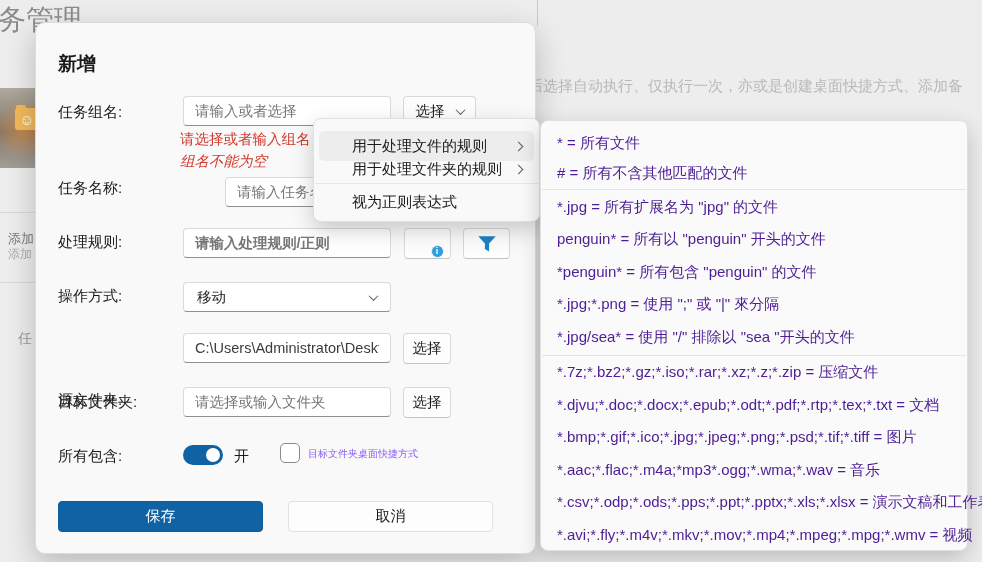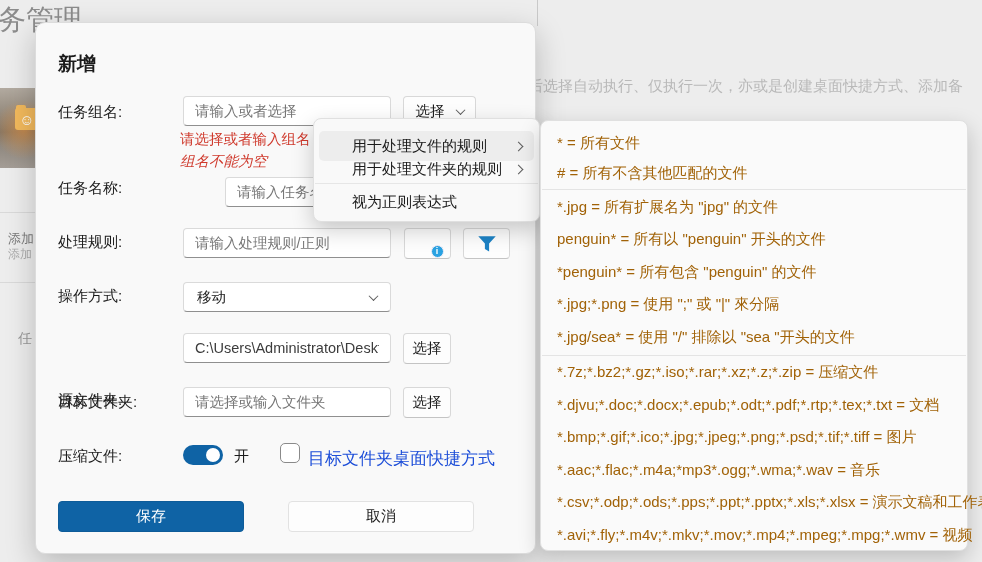--- a/index.html
+++ b/index.html
@@ -30,21 +30,21 @@
   .dialog { position:absolute; left:35px; top:22px; width:501px; height:532px; background:#f9f9f9;
             border:1px solid #dcdcdc; border-radius:10px; box-shadow:0 10px 30px rgba(0,0,0,.22); z-index:10; }
   .dlg-title { position:absolute; left:22px; top:28px; font-size:19px; font-weight:600; color:#1a1a1a; }
   .dlg-label { position:absolute; left:22px; font-size:15px; color:#1b1b1b; white-space:nowrap; }
   .lab1{top:80px;} .lab2{top:156px;} .lab3{top:210px;} .lab4{top:264px;} .lab5{top:328px;margin-top:40px;} .lab6{top:370px;} .lab7{top:424px;}
 
   .inp { position:absolute; left:147px; width:208px; height:30px; background:#fff; border:1px solid #dadada;
          border-bottom-color:#8f8f8f; border-radius:4px; padding:0 11px; font-size:14.5px; color:#3c3c3c;
          font-family:"Liberation Sans","DejaVu Sans",sans-serif; outline:none; }
   .inp::placeholder { color:#767676; opacity:1; }
-  .i1{top:73px;} .i2{top:154px;margin-left:42px;} .i3{top:205px;} .i5{top:310px;} .i6{top:364px;}
+  .i1{top:73px;} .i2{top:154px;margin-left:42px;} .i3{top:205px;font-weight:bold;} .i5{top:310px;} .i6{top:364px;}
 
   .btn { position:absolute; height:31px; background:#fdfdfd; border:1px solid #d8d8d8; border-bottom-color:#c4c4c4;
          border-radius:4px; font-size:14.5px; color:#1b1b1b; display:flex; align-items:center; justify-content:center; cursor:default; }
   .btn-pick1 { left:367px; top:73px; width:73px; gap:12px; }
   .btn-pick5 { left:367px; top:310px; width:48px; }
   .btn-pick6 { left:367px; top:364px; width:48px; }
   .btn-ic1 { left:368px; top:205px; width:47px; }
   .btn-ic2 { left:427px; top:205px; width:47px; }
 
   .chev { width:7px; height:7px; border-right:1.5px solid #5c5c5c; border-bottom:1.5px solid #5c5c5c; }
@@ -65,43 +65,43 @@
              color:#fff; font-size:9px; font-weight:bold; display:flex; align-items:center; justify-content:center;
              border:1px solid #f3eef7; }
   
   .funnel { width:22px; height:22px; display:block; }
 
   
   .toggle { position:absolute; left:147px; top:422px; width:40px; height:20px; border-radius:10px; background:#0f63a5; }
   .toggle-knob { position:absolute; right:3px; top:3px; width:14px; height:14px; border-radius:50%; background:#fff; }
   .toggle-state { position:absolute; left:198px; top:424px; font-size:15px; color:#1b1b1b; }
   .checkbox { position:absolute; left:244px; top:420px; width:20px; height:20px; border:1px solid #8a8a8a; border-radius:5px; background:#fff; }
-  .cb-label { position:absolute; left:272px; top:424px; font-size:17px; color:#1d4ed8; white-space:nowrap; }
-
-  .act-btn { position:absolute; top:478px; width:186px; height:31px; border-radius:4px; font-size:15px;
+  .cb-label { position:absolute; left:272px; top:424px; font-size:10px; color:#8b5cf6; white-space:nowrap; }
+
+  .act-btn { position:absolute; top:478px; width:205px; height:31px; border-radius:4px; font-size:15px;
              display:flex; align-items:center; justify-content:center; cursor:default; }
   .save   { left:22px; background:#0f63a5; border:1px solid #0e5c99; color:#fff; }
   .cancel { left:252px; background:#fdfdfd; border:1px solid #e2e2e2; color:#1b1b1b; }
 
   
   .menu { position:absolute; left:313px; top:118px; width:227px; height:104px; background:#f9f9f9;
           border:1px solid #e0e0e0; border-radius:8px; box-shadow:0 8px 22px rgba(0,0,0,.20); z-index:50; }
   .menu-item { position:absolute; left:5px; right:5px; height:30px; display:flex; align-items:center;
                padding-left:33px; padding-right:12px; font-size:15px; color:#1b1b1b; border-radius:5px; white-space:nowrap; }
   .mi1 { top:12px; background:#ededed;font-family:Liberation Serif, serif; }
   .mi2 { top:35px; }
   .mi3 { top:68px; }
   .menu-item .chev { margin-left:auto; }
   .menu-sep { position:absolute; left:1px; right:1px; top:64px; height:1px; background:#e6e6e6; }
 
   
   .submenu { position:absolute; left:540px; top:120px; width:428px; height:431px; background:#fafafa;
              border:1px solid #e0e0e0; border-radius:8px; box-shadow:0 8px 22px rgba(0,0,0,.20); z-index:60;
              padding-top:7px; display:flex; flex-direction:column; }
-  .sub-item { display:flex; align-items:center; padding:0 16px; font-size:15px; color:#a16207; white-space:nowrap; flex:none; }
+  .sub-item { display:flex; align-items:center; padding:0 16px; font-size:15px; color:#4c1d95; white-space:nowrap; flex:none; }
   .sub-item.g1 { height:30px; }
   .sub-item.g23 { height:32.5px; }
   .sub-sep { height:1px; background:#e4e4e4; margin:1px 1px; flex:none; }
 </style>
 </head>
 <body>
 
 <div class="bg-title">务管理</div>
 <div class="bg-hint">后选择自动执行、仅执行一次，亦或是创建桌面快捷方式、添加备</div>
 <div class="bg-vline"></div>
@@ -156,21 +156,21 @@
   <div class="btn btn-pick5">
     <span>选择</span>
   </div>
 
   <div class="dlg-label lab6">目标文件夹:</div>
   <input class="inp i6" placeholder="请选择或输入文件夹" style="">
   <div class="btn btn-pick6">
     <span>选择</span>
   </div>
 
-  <div class="dlg-label lab7">压缩文件:</div>
+  <div class="dlg-label lab7">所有包含:</div>
   <div class="toggle">
     <div class="toggle-knob"></div>
   </div>
   <div class="toggle-state">开</div>
   <div class="checkbox"></div>
   <div class="cb-label">目标文件夹桌面快捷方式</div>
 
   <div class="act-btn save">保存</div>
   <div class="act-btn cancel">取消</div>
 </div>

